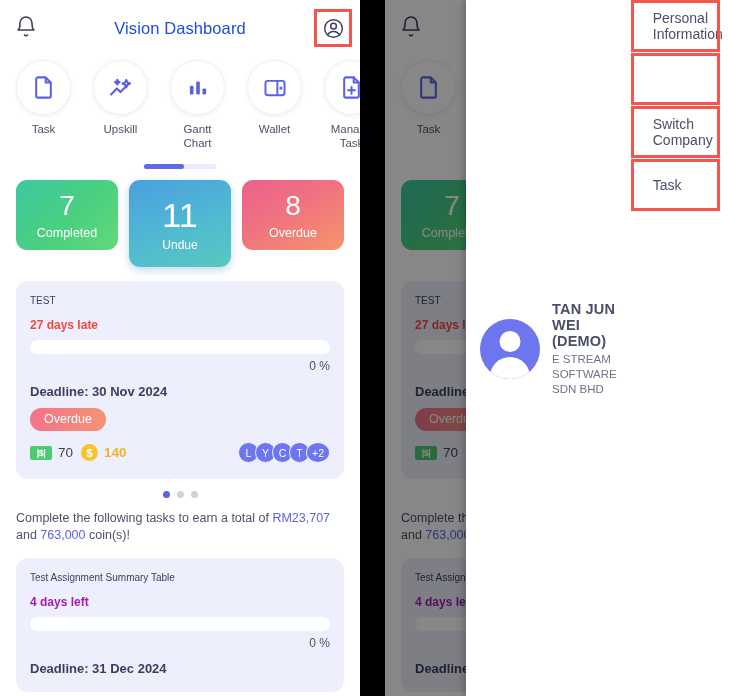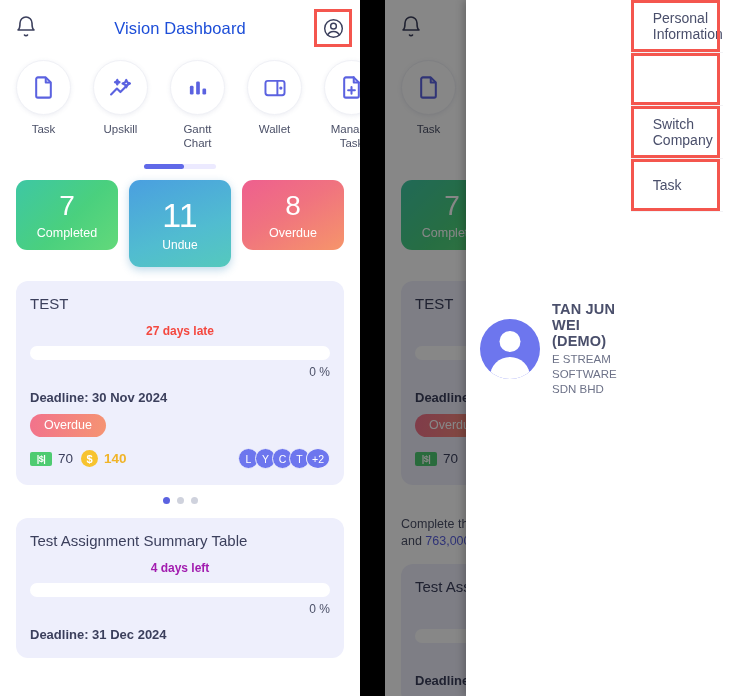--- a/index.html
+++ b/index.html
@@ -76,22 +76,22 @@
   .stat.big .cap { font-size: 12px; }
   .s-completed { background: linear-gradient(135deg,#3ec7a4 0%,#4ad07e 55%,#63d97a 100%); }
   .s-undue     { background: linear-gradient(160deg,#4a9fe0 0%,#51bcd0 60%,#55c9bd 100%); }
   .s-overdue   { background: linear-gradient(150deg,#ee5f8f 0%,#f0737f 45%,#f6956a 100%); }
 
   
   .card {
     margin: 14px 16px 0; background: #eeeffc; border-radius: 12px;
     padding: 14px 14px 16px;
   }
-  .card-title { font-size: 15px; color: #3b3f5c; font-weight: 500; }
-  .card-sub { text-align: center; font-size: 12px; font-weight: bold; margin-top: 12px; }
+  .card-title { font-size: 10px; color: #3b3f5c; font-weight: 500; }
+  .card-sub { text-align: left; font-size: 12px; font-weight: bold; margin-top: 12px; }
   .late { color: #f4483f; }
   .dayleft { color: #a21caf; }
   .bar { margin-top: 8px; height: 14px; border-radius: 9px; background: #fff; }
   .pct { text-align: right; font-size: 12px; color: #4c5168; margin-top: 5px; }
   .deadline { margin-top: 11px; font-size: 13px; color: #3b3f5c; font-weight: bold; }
   .pill {
     display: inline-block; margin-top: 9px; padding: 4px 14px 5px;
     border-radius: 13px; font-size: 12.5px; color: #fff;
   }
   .pill-overdue { background: linear-gradient(100deg,#f2728c 0%,#f59472 100%); }
@@ -272,20 +272,23 @@
               <span class="chip">T</span>
         <span class="chip more">+2</span>
       </span>
     </div>
   </div>
         <div class="dots">
           <span class="dot on"></span>
           <span class="dot "></span>
           <span class="dot "></span>
         </div>
+        <div class="earnline">
+    <span>Complete the following tasks to earn a total of </span><b>RM23,707</b><span> and </span><b>763,000</b><span> coin(s)!</span>
+  </div>
         <div class="card">
     <div class="card-title">Test Assignment Summary Table</div>
     <div class="card-sub dayleft">4 days left</div>
     <div class="bar"></div>
     <div class="pct">0 %</div>
     <div class="deadline">Deadline: 31 Dec 2024</div>
     <div></div>
   </div>
       </div>
   </div>

